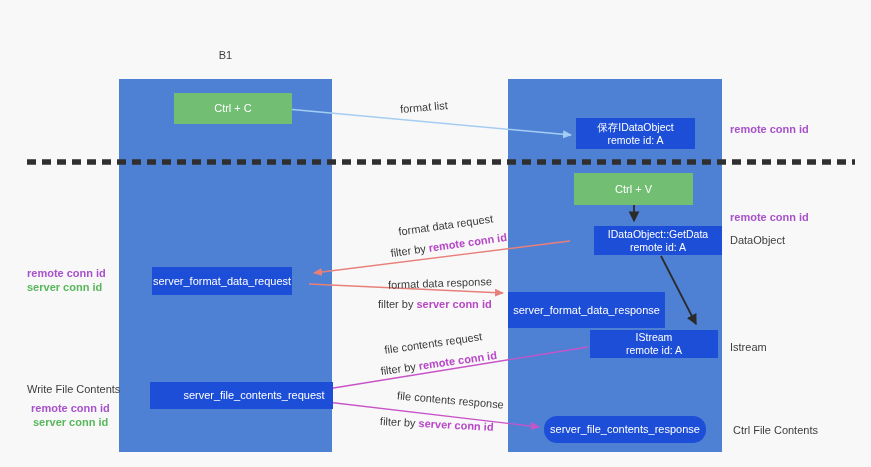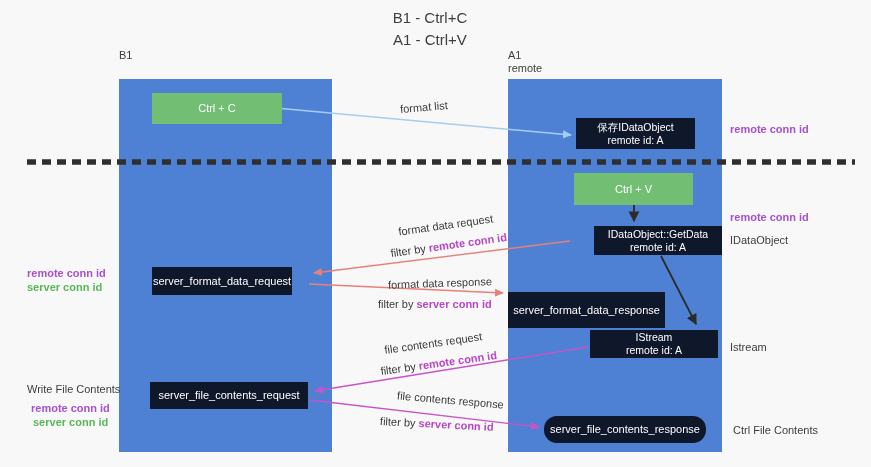--- a/index.html
+++ b/index.html
@@ -1,52 +1,44 @@
 <!DOCTYPE html>
 <html><head>
 <meta charset="utf-8">
 <style>
   html,body{margin:0;padding:0;background:#f8f8f9;font-family:"Liberation Sans",sans-serif;}
   .canvas{position:relative;width:871px;height:467px;background:#f8f8f9;overflow:hidden;}
   .title{position:absolute;left:0;top:7px;width:860px;text-align:center;
          font-size:15px;line-height:22px;color:#3e3e3e;}
-  .colhead{position:absolute;top:49px;font-size:11px;line-height:13px;color:#3e3e3e;}
+  .colhead{position:absolute;top:49px;text-align:center;font-size:11px;line-height:13px;color:#3e3e3e;}
   .colhead.left{left:119px;width:213px;}
   .colhead.right{left:508px;width:214px;}
   .lifeline{position:absolute;top:79px;width:213px;height:373px;background:#4e81d4;}
   .lifeline.left{left:119px;}
   .lifeline.right{left:508px;width:214px;}
   .box{position:absolute;display:flex;flex-direction:column;align-items:center;justify-content:center;
        color:#fff;text-align:center;font-size:11px;line-height:13px;white-space:nowrap;}
-  .box.orange{background:#0f172a;}
+  .box.orange{background:#1d4ed8;}
   .box.green{background:#72bf74;}
   .box .sub{font-size:10.5px;}
   .sideLabel{position:absolute;font-size:11px;color:#3d3d3d;white-space:nowrap;}
   .purpleB{color:#a851cc;font-weight:bold;}
   .greenB{color:#57b75a;font-weight:bold;}
   .flow{position:absolute;font-size:11px;color:#3a3a3a;white-space:nowrap;transform-origin:center;}
   .flow .accent{font-weight:bold;color:#b847c8;margin-left:3px;}
   svg.arrows{position:absolute;left:0;top:0;pointer-events:none;}
 </style>
 </head>
 <body>
 
 <div class="canvas">
 
-  <div class="title">
-    <div>B1 - Ctrl+C</div>
-    <div>A1 - Ctrl+V</div>
-  </div>
 
   <div class="colhead left">
     <div>B1</div>
-  </div>
-  <div class="colhead right">
-    <div>A1</div>
-    <div>remote</div>
   </div>
 
   <div class="lifeline left"></div>
   <div class="lifeline right"></div>
 
   <svg class="arrows" width="871" height="467" viewBox="0 0 871 467">
     <defs>
       <marker id="ah-blue" viewBox="0 0 10 10" refX="8" refY="5" markerWidth="10" markerHeight="10" orient="auto" markerUnits="userSpaceOnUse">
           <path d="M0,1 L9,5 L0,9 Z" fill="#a5cdf2"></path>
         </marker>
@@ -71,27 +63,27 @@
 
     <line x1="309" y1="284" x2="503" y2="293" stroke="#e8807a" stroke-width="1.4" marker-end="url(#ah-red)"></line>
 
     <line x1="661" y1="256" x2="696" y2="324" stroke="#2b2b2b" stroke-width="1.8" marker-end="url(#ah-blk)"></line>
 
     <line x1="588" y1="347" x2="315" y2="391" stroke="#c854c8" stroke-width="1.4" marker-end="url(#ah-mag)"></line>
 
     <line x1="310" y1="400" x2="539" y2="427" stroke="#c854c8" stroke-width="1.4" marker-end="url(#ah-mag)"></line>
   </svg>
 
-  <div class="box green" style="left:152px;top:93px;width:130px;height:31px;text-align:center;">
+  <div class="box green" style="left:174px;top:93px;width:118px;height:31px;text-align:center;">
     <div>Ctrl + C</div>
   </div>
   <div class="box orange" style="left:152px;top:267px;width:140px;height:28px;">
     <div>server_format_data_request</div>
   </div>
-  <div class="box orange" style="left:150px;top:382px;width:158px;height:27px;">
+  <div class="box orange" style="left:150px;top:382px;width:158px;height:27px;padding-left:25px;">
     <div>server_file_contents_request</div>
   </div>
 
   <div class="box orange" style="left:576px;top:118px;width:119px;height:31px;">
     <div class="sub">保存IDataObject</div>
     <div class="sub">remote id: A</div>
   </div>
   <div class="box green" style="left:574px;top:173px;width:119px;height:32px;">
     <div>Ctrl + V</div>
   </div>
@@ -127,21 +119,21 @@
     <span>filter by</span><span class="accent">remote conn id</span>
   </div>
 
   <div class="flow" style="left:397px;top:394px;transform:rotate(5deg);">file contents response</div>
   <div class="flow" style="left:380px;top:418px;transform:rotate(3deg);">
     <span>filter by</span><span class="accent">server conn id</span>
   </div>
 
   <div class="sideLabel purpleB" style="left:730px;top:123px;">remote conn id</div>
   <div class="sideLabel purpleB" style="left:730px;top:211px;">remote conn id</div>
-  <div class="sideLabel" style="left:730px;top:234px;">IDataObject</div>
+  <div class="sideLabel" style="left:730px;top:234px;">DataObject</div>
   <div class="sideLabel" style="left:730px;top:341px;">Istream</div>
   <div class="sideLabel" style="left:733px;top:424px;">Ctrl File Contents</div>
 
   <div class="sideLabel purpleB" style="left:27px;top:267px;">remote conn id</div>
   <div class="sideLabel greenB" style="left:27px;top:281px;">server conn id</div>
   <div class="sideLabel" style="left:27px;top:383px;">Write File Contents</div>
   <div class="sideLabel purpleB" style="left:31px;top:402px;">remote conn id</div>
   <div class="sideLabel greenB" style="left:33px;top:416px;">server conn id</div>
 
 </div>

